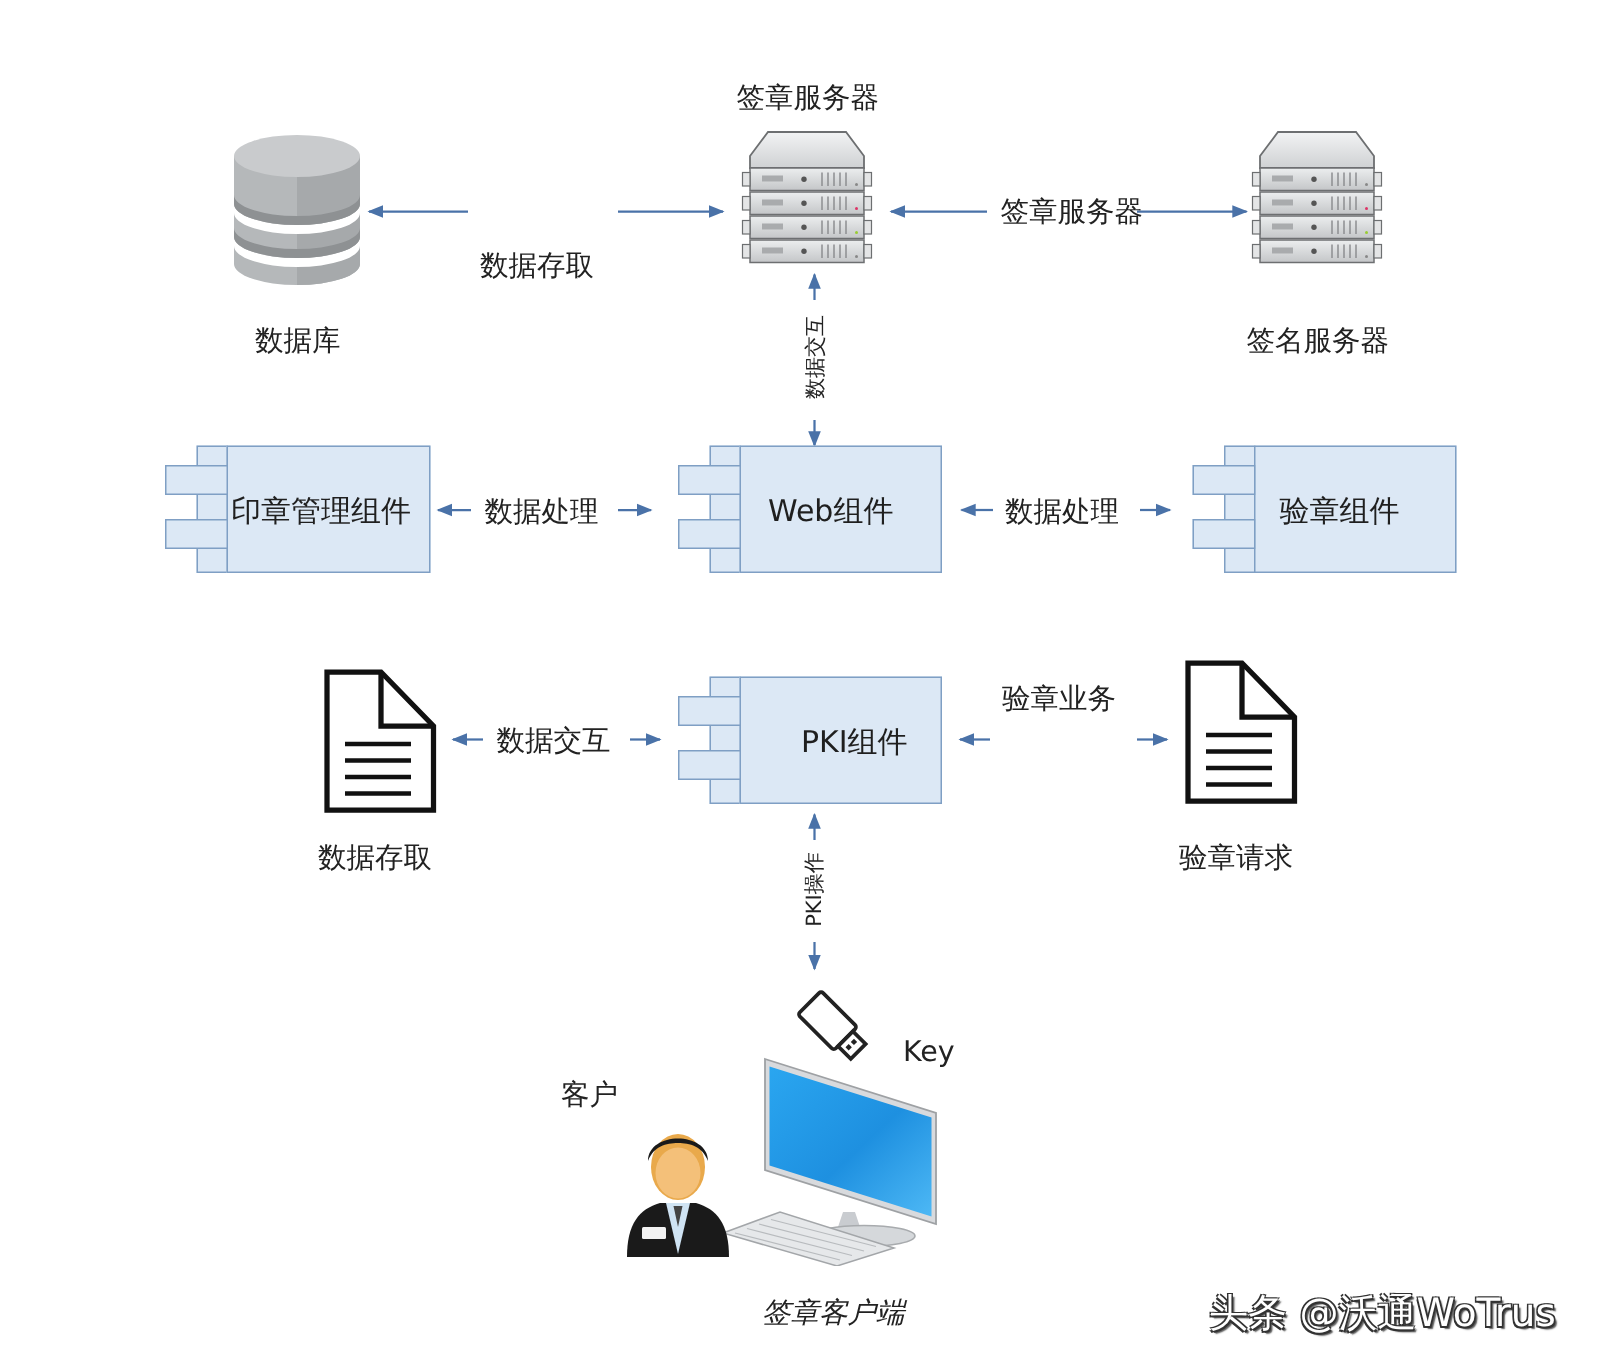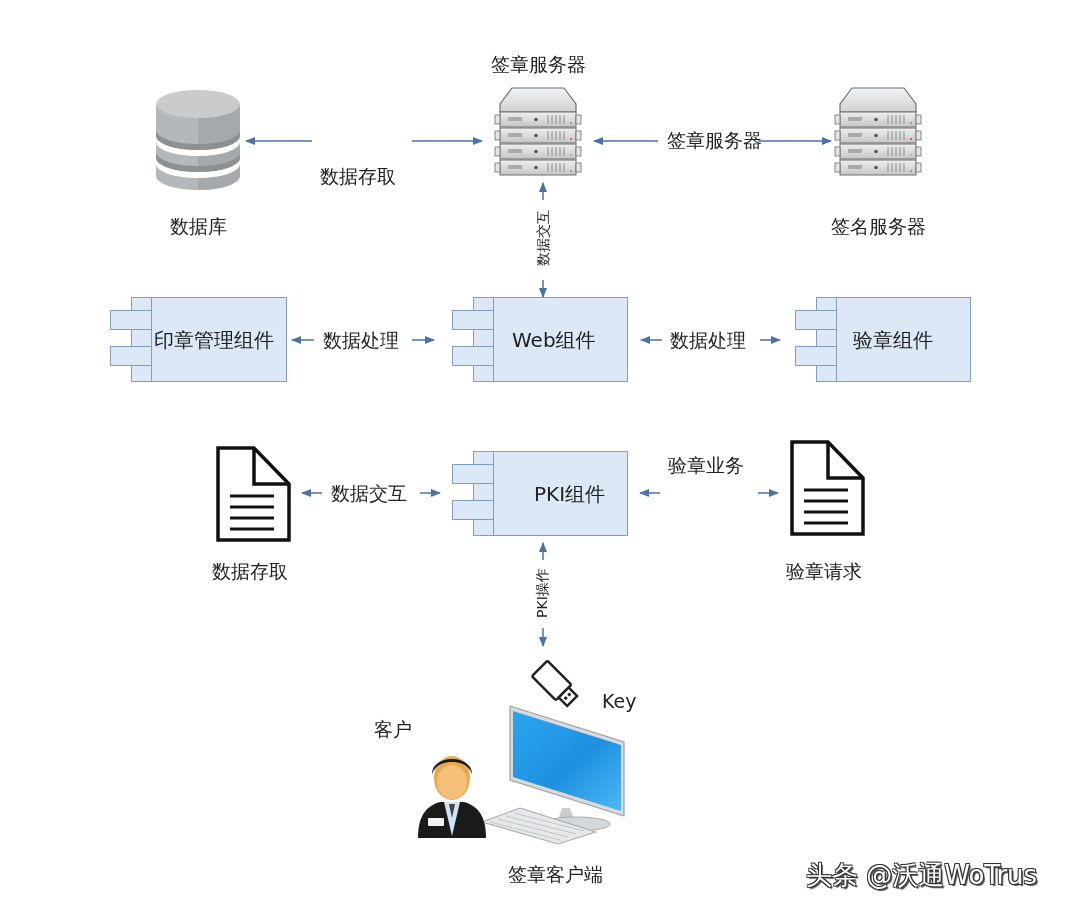--- a/index.html
+++ b/index.html
@@ -284,15 +284,15 @@
 <svg class="abs" style="left:414px;top:748px;" width="76" height="92" viewBox="0 0 76 92">
   <path d="M4,90 C4,68 12,58 26,54 L50,54 C64,58 72,68 72,90 Z" fill="#1a1a1a"></path>
   <path d="M30,54 L38,88 L46,54 Z" fill="#cfe3f3"></path>
   <path d="M35,56 L38,70 L41,56 Z" fill="#444"></path>
   <rect x="14" y="70" width="16" height="8" rx="1" fill="#f2f2f2"></rect>
   <ellipse cx="38" cy="30" rx="18" ry="22" fill="#e9a94b"></ellipse>
   <ellipse cx="38" cy="34" rx="15" ry="17" fill="#f4c079"></ellipse>
   <path d="M18,26 C18,6 58,6 58,26 C54,16 46,14 38,14 C30,14 22,16 18,26 Z" fill="#1a1a1a"></path>
 </svg>
 
-<div class="label" style="left:508px;top:862px;">签章客户端</div>
+<div class="label" style="left:508px;top:862px;font-style:italic;">签章客户端</div>
 
 <div class="watermark" style="left:806px;top:858px;">头条 @沃通WoTrus</div>
 
 </body></html>

